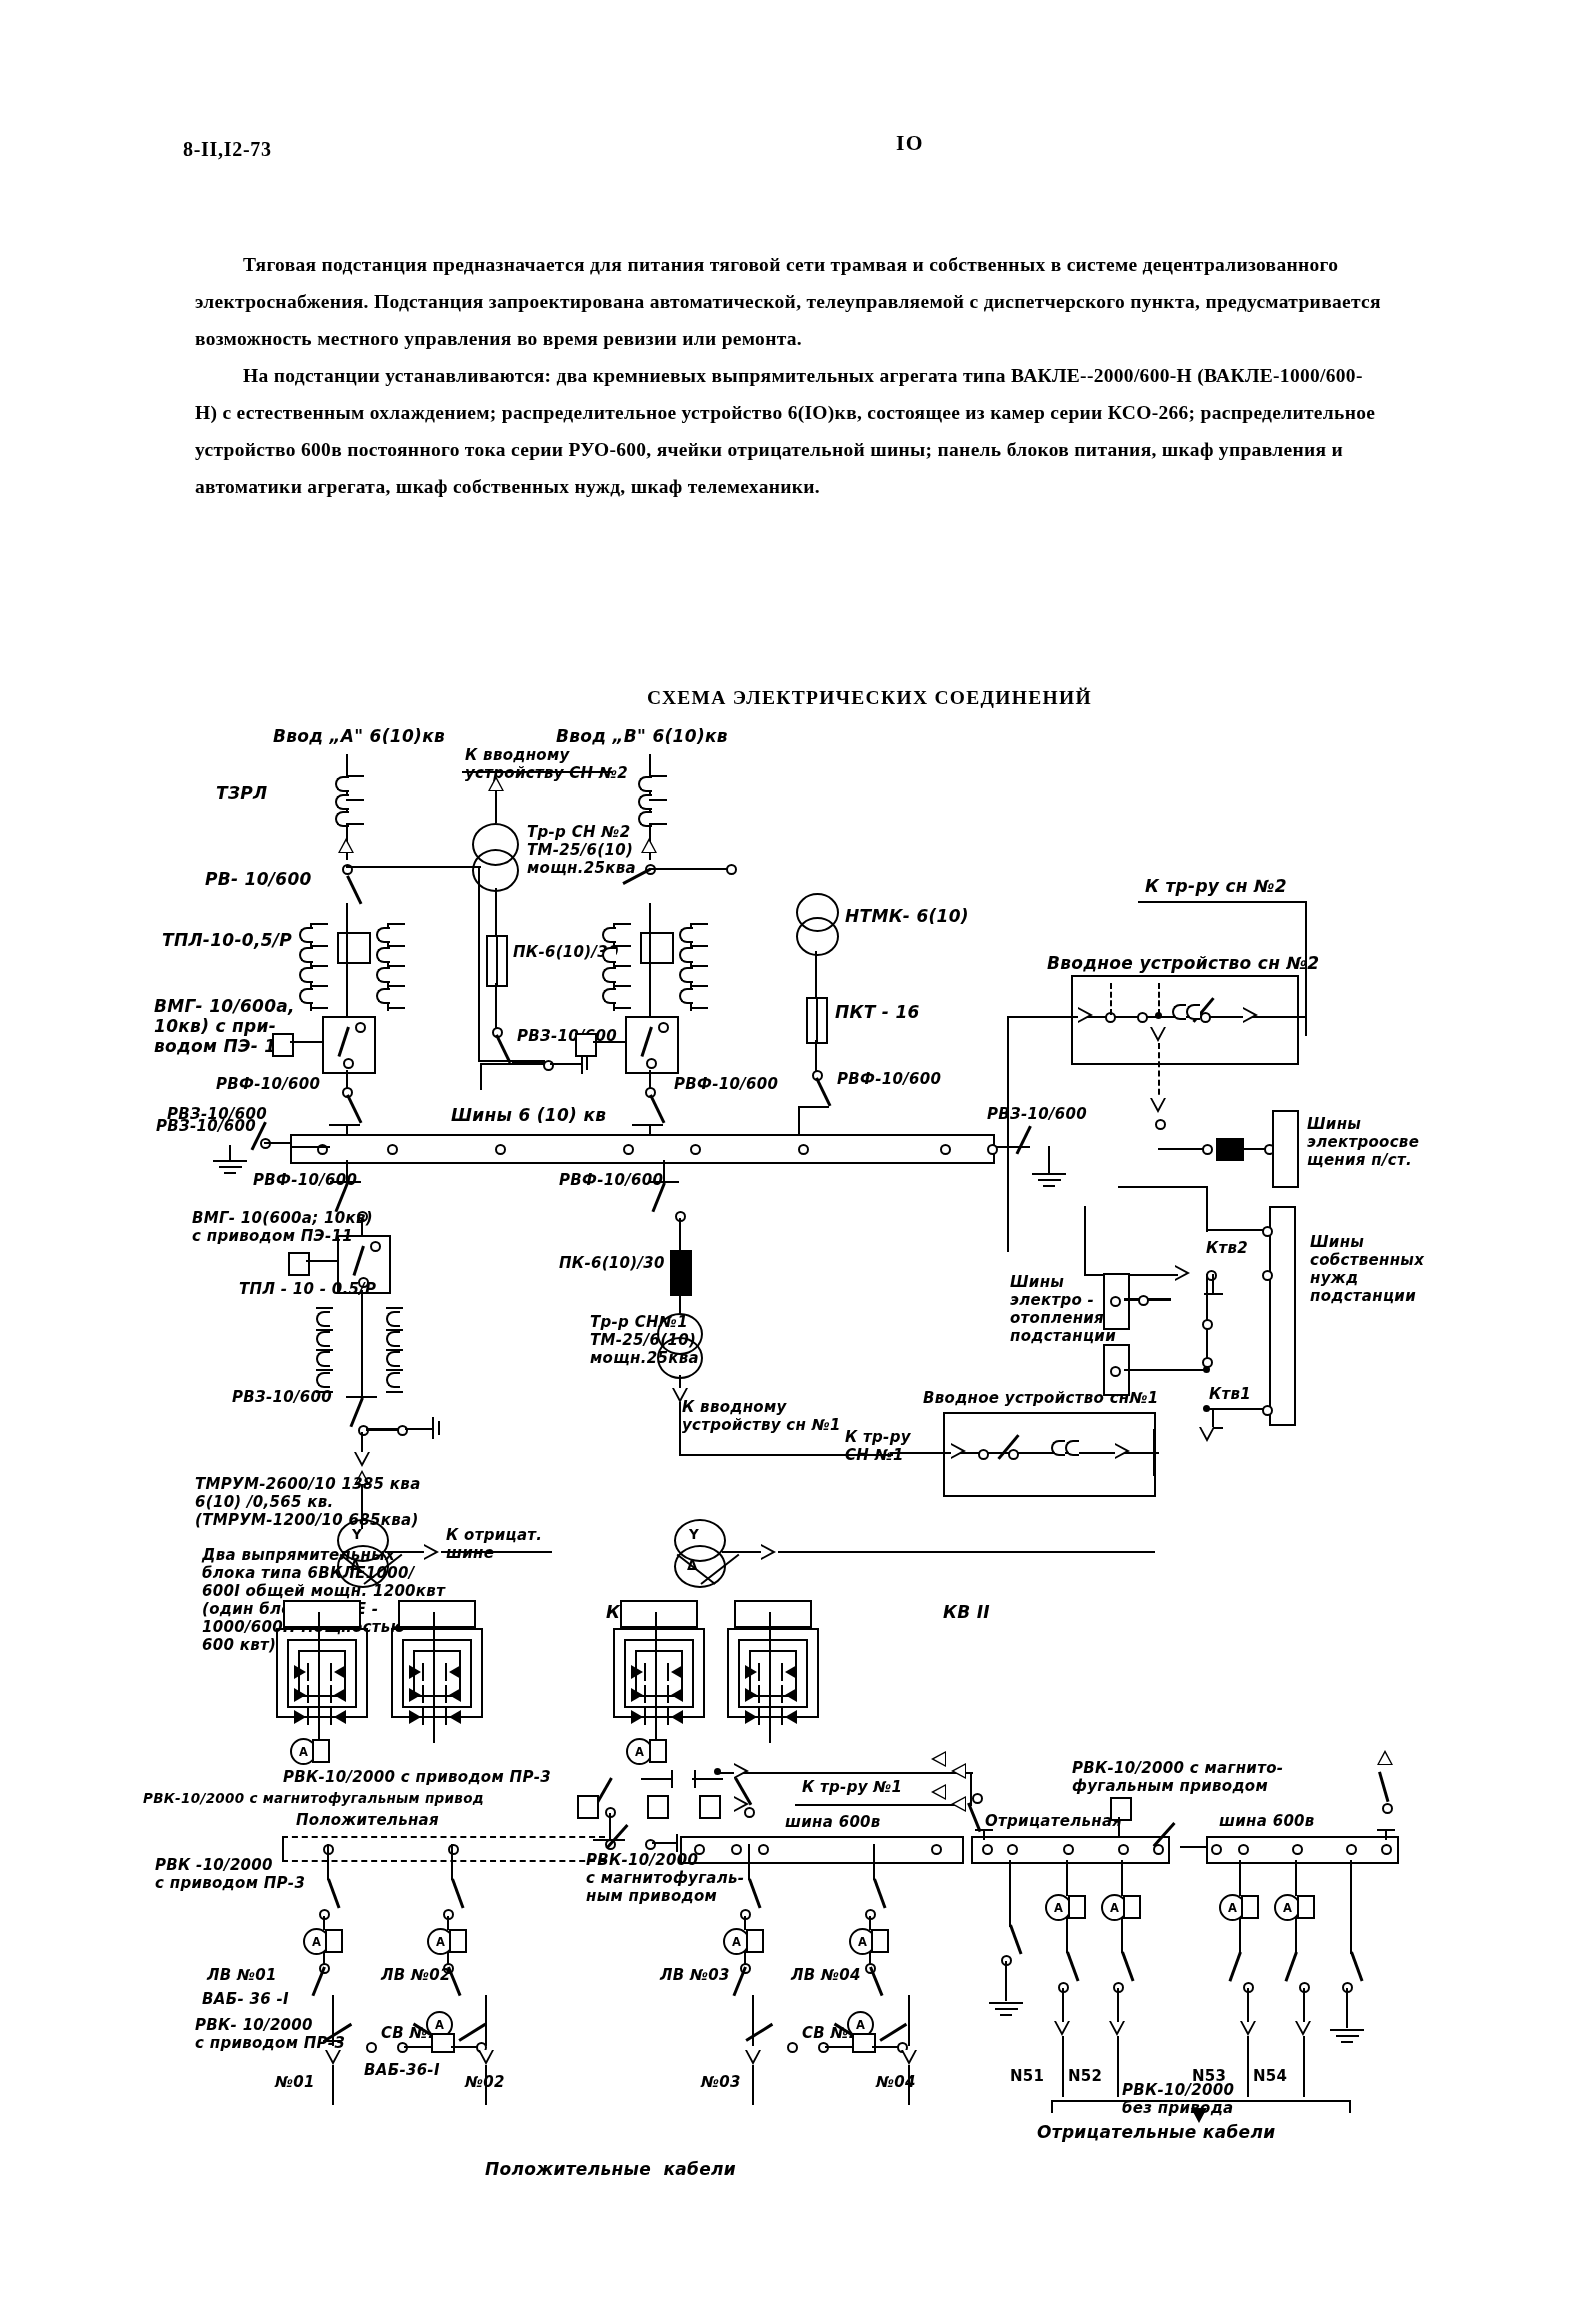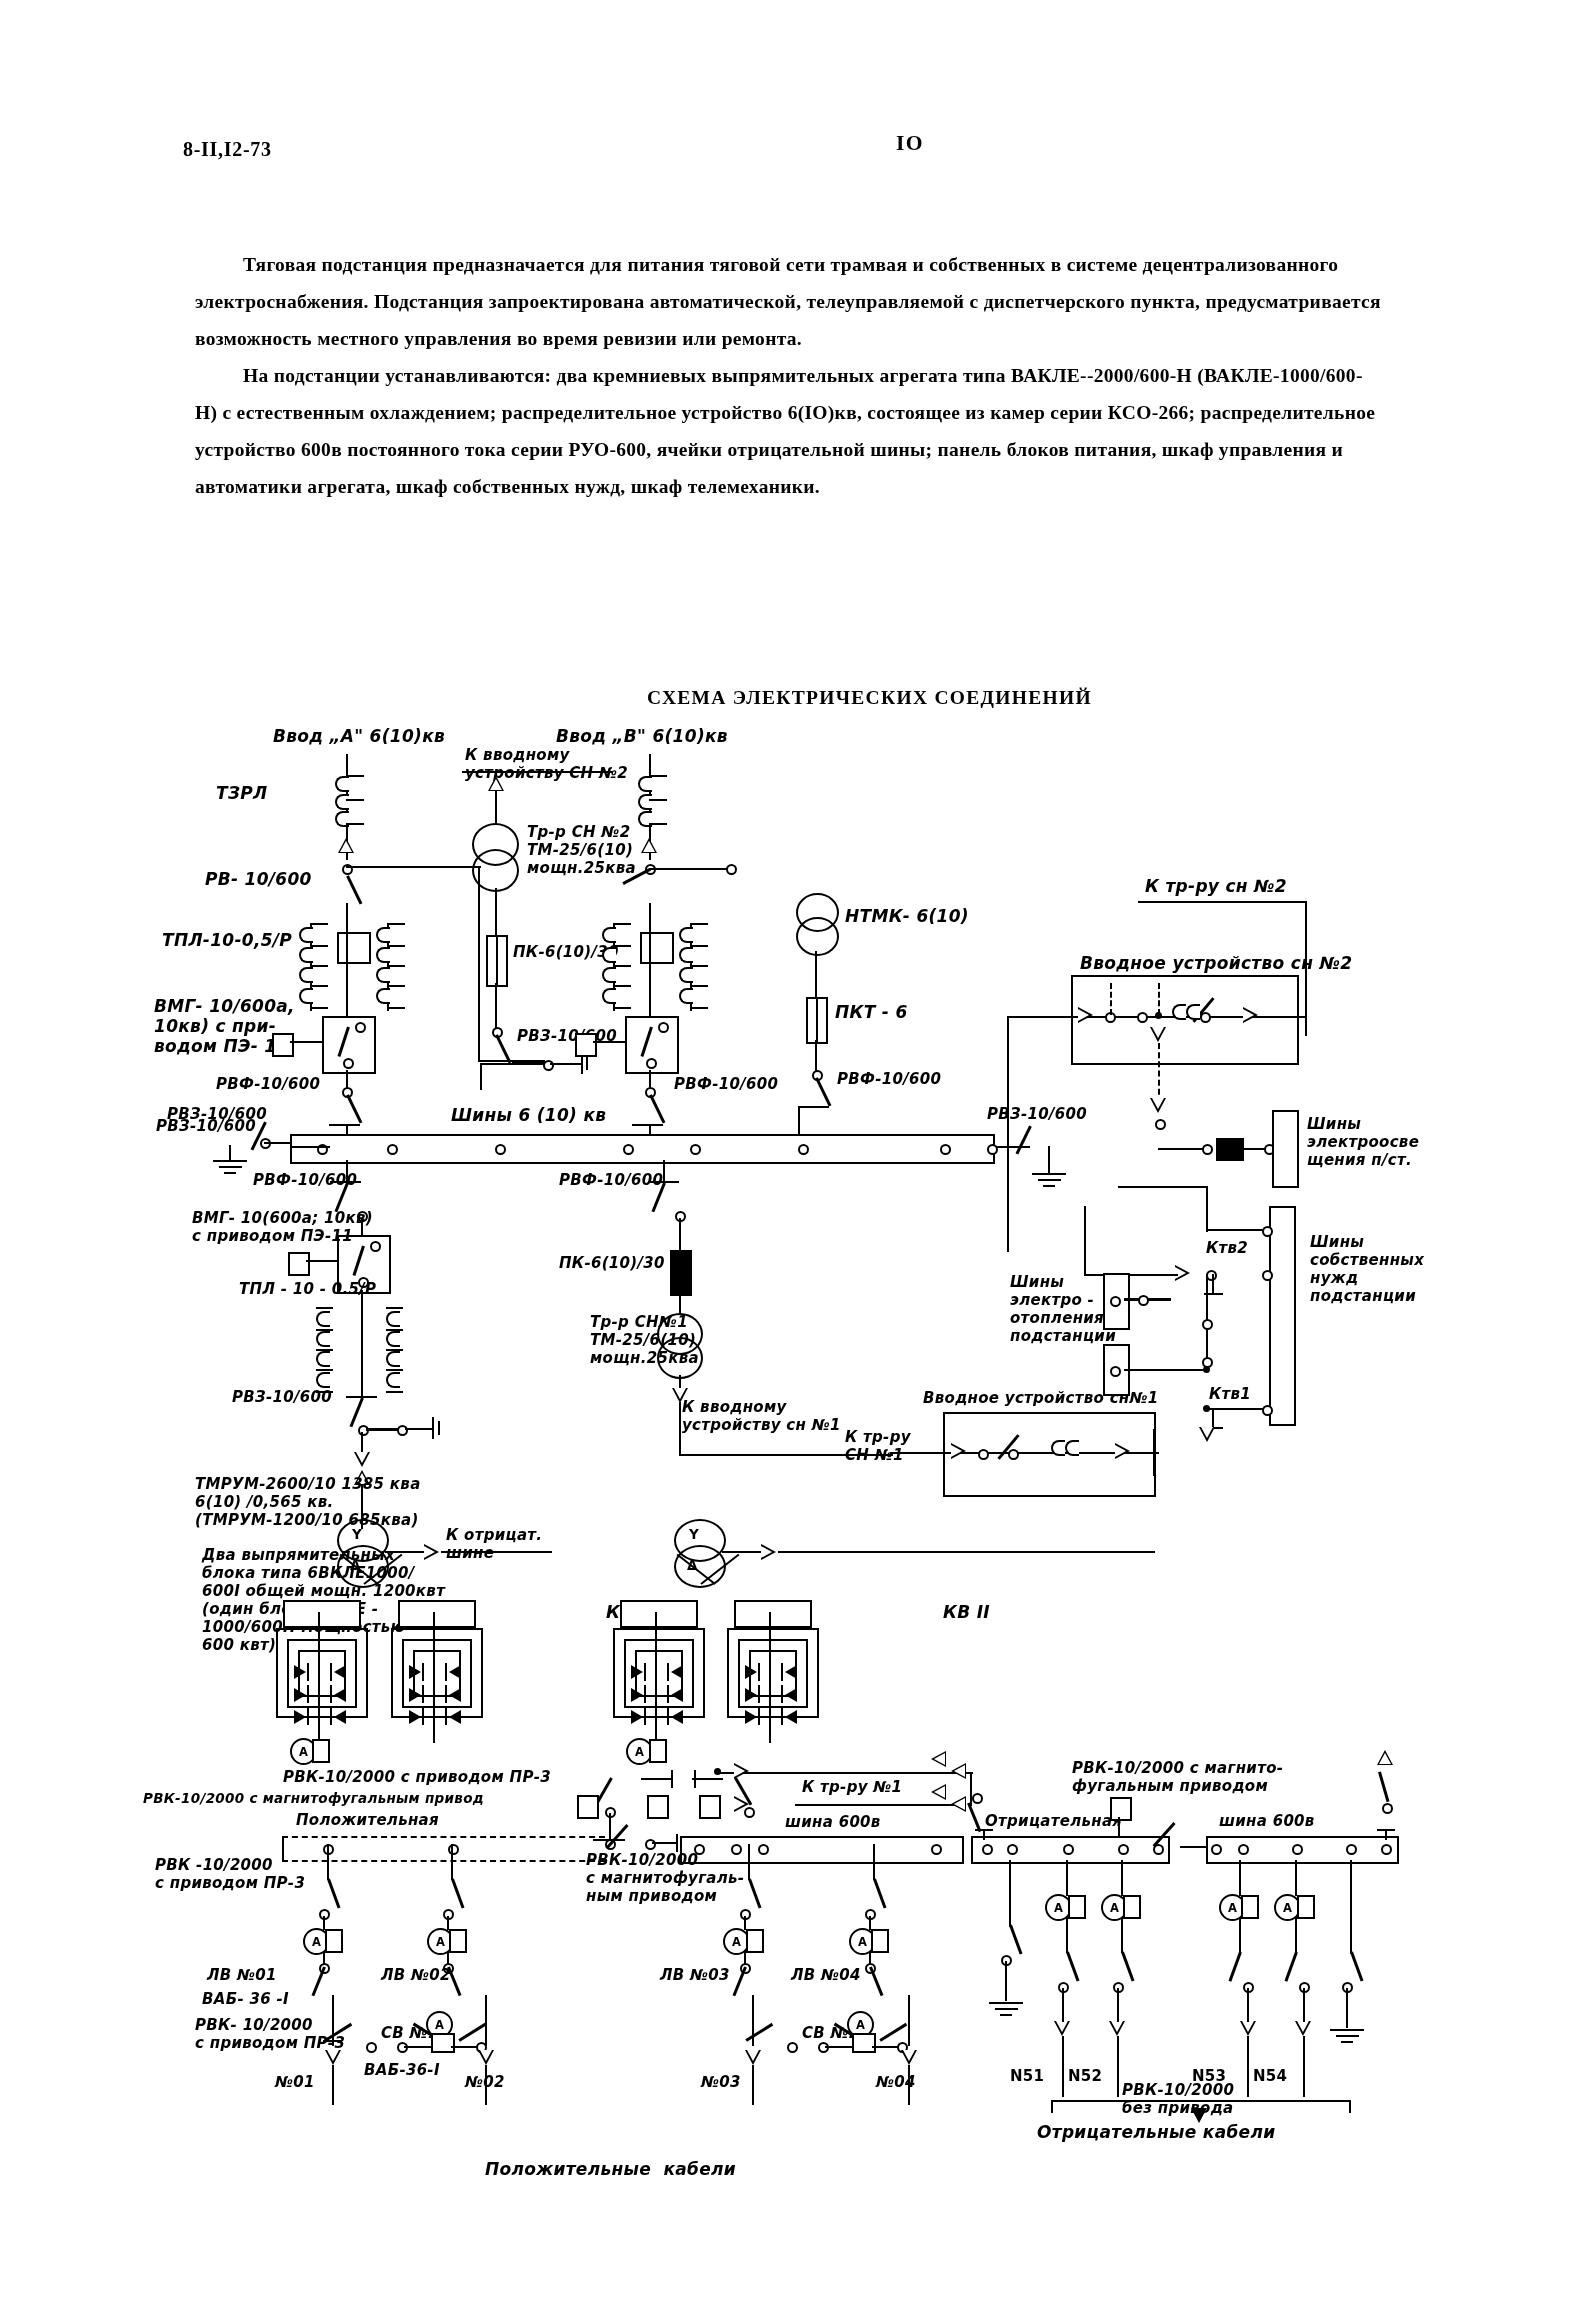--- a/index.html
+++ b/index.html
@@ -279,21 +279,21 @@
   <div class="ln v" style="left:649px;top:1124px;height:20px;"></div>
   <div class="hw s" style="left:674px;top:1075px;">РВФ-10/600</div>
 
   <div class="xf" style="left:796px;top:893px;">
     <span style="left:0;top:0;width:39px;height:35px;"></span>
     <span style="left:0;top:24px;width:39px;height:35px;"></span>
   </div>
   <div class="hw" style="left:845px;top:906px;">НТМК- 6(10)</div>
   <div class="ln v" style="left:815px;top:951px;height:47px;"></div>
   <div class="fuse" style="left:806px;top:997px;width:17.5px;height:43px;"></div>
-  <div class="hw" style="left:835px;top:1002px;">ПКТ - 6</div>
+  <div class="hw" style="left:835px;top:1002px;">ПКТ - 16</div>
   <div class="ln v" style="left:815px;top:1040px;height:34px;"></div>
   <div class="node" style="left:812px;top:1070px;"></div>
   <div class="blade" style="left:815px;top:1078px;"></div>
   <div class="hw s" style="left:837px;top:1070px;">РВФ-10/600</div>
   <div class="ln h" style="left:798px;top:1106px;width:31px;"></div>
   <div class="ln v" style="left:798px;top:1106px;height:30px;"></div>
 
   <div class="hw" style="left:451px;top:1105px;">Шины 6 (10) кв</div>
   <div class="busbar" style="left:290px;top:1134px;width:701px;height:25.6px;"></div>
   <div class="node" style="left:317px;top:1144px;"></div>
@@ -315,21 +315,21 @@
     <i style="width:34px;margin-left:-17px;top:0;"></i>
     <i style="width:23px;margin-left:-11.5px;top:6px;"></i>
     <i style="width:12px;margin-left:-6px;top:12px;"></i>
   </div>
   <div class="hw s" style="left:987px;top:1105px;">РВЗ-10/600</div>
 
   <div class="hw" style="left:1145px;top:876px;">К тр-ру сн №2</div>
   <div class="ln h" style="left:1138px;top:901px;width:168px;"></div>
   <div class="ln v" style="left:1305px;top:901px;height:135px;"></div>
 
-  <div class="hw" style="left:1080px;top:953px;">Вводное устройство сн №2</div>
+  <div class="hw" style="left:1047px;top:953px;">Вводное устройство сн №2</div>
   <div class="box" style="left:1071px;top:975px;width:224px;height:86px;border-style:solid;border-width:2px;border-color:#000;border-top-color:#000;"></div>
   <div class="ln h" style="left:1007px;top:1016px;width:300px;"></div>
   <div class="otri-r" style="left:1078px;top:1007px;"></div>
   <div class="node" style="left:1105px;top:1012px;"></div>
   <div class="node" style="left:1137px;top:1012px;"></div>
   <div class="dot" style="left:1155px;top:1012px;"></div>
   <div class="blade rev" style="left:1212px;top:998px;transform:rotate(40deg);"></div>
   <div class="node" style="left:1200px;top:1012px;"></div>
   <div class="otri-r" style="left:1243px;top:1007px;"></div>
   <div class="ct" style="left:1172px;top:1004px;height:20px;">

